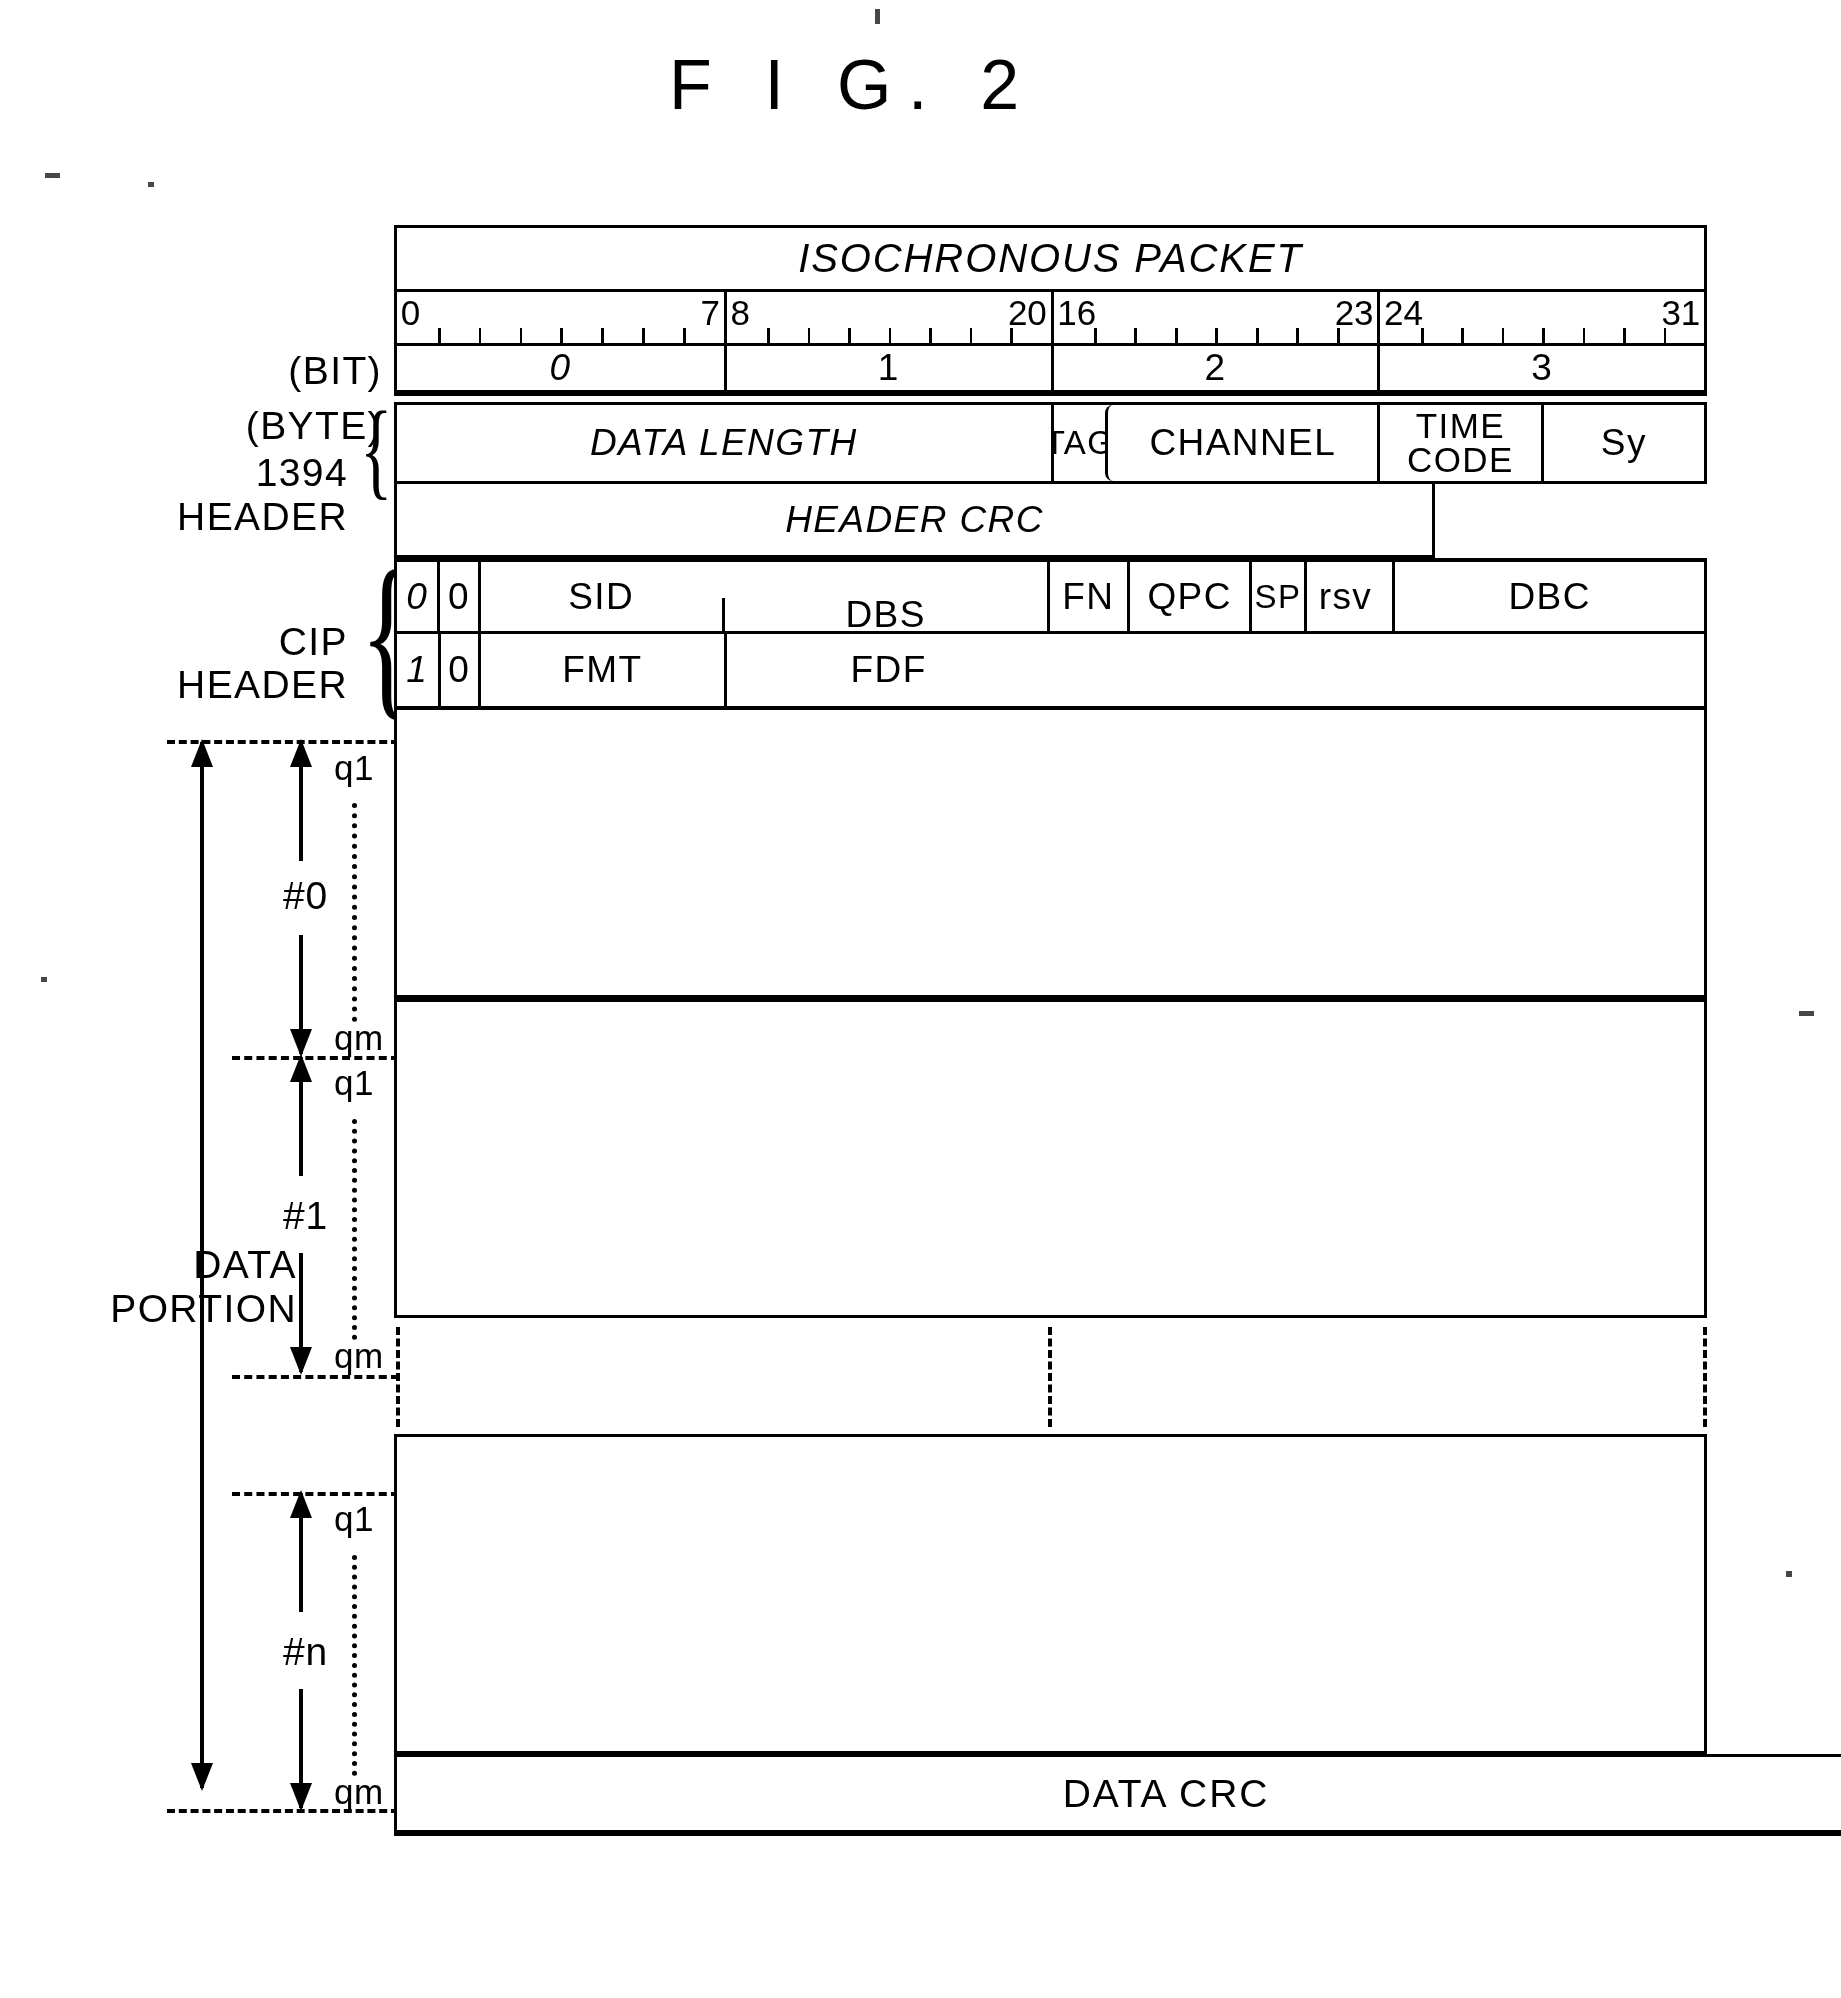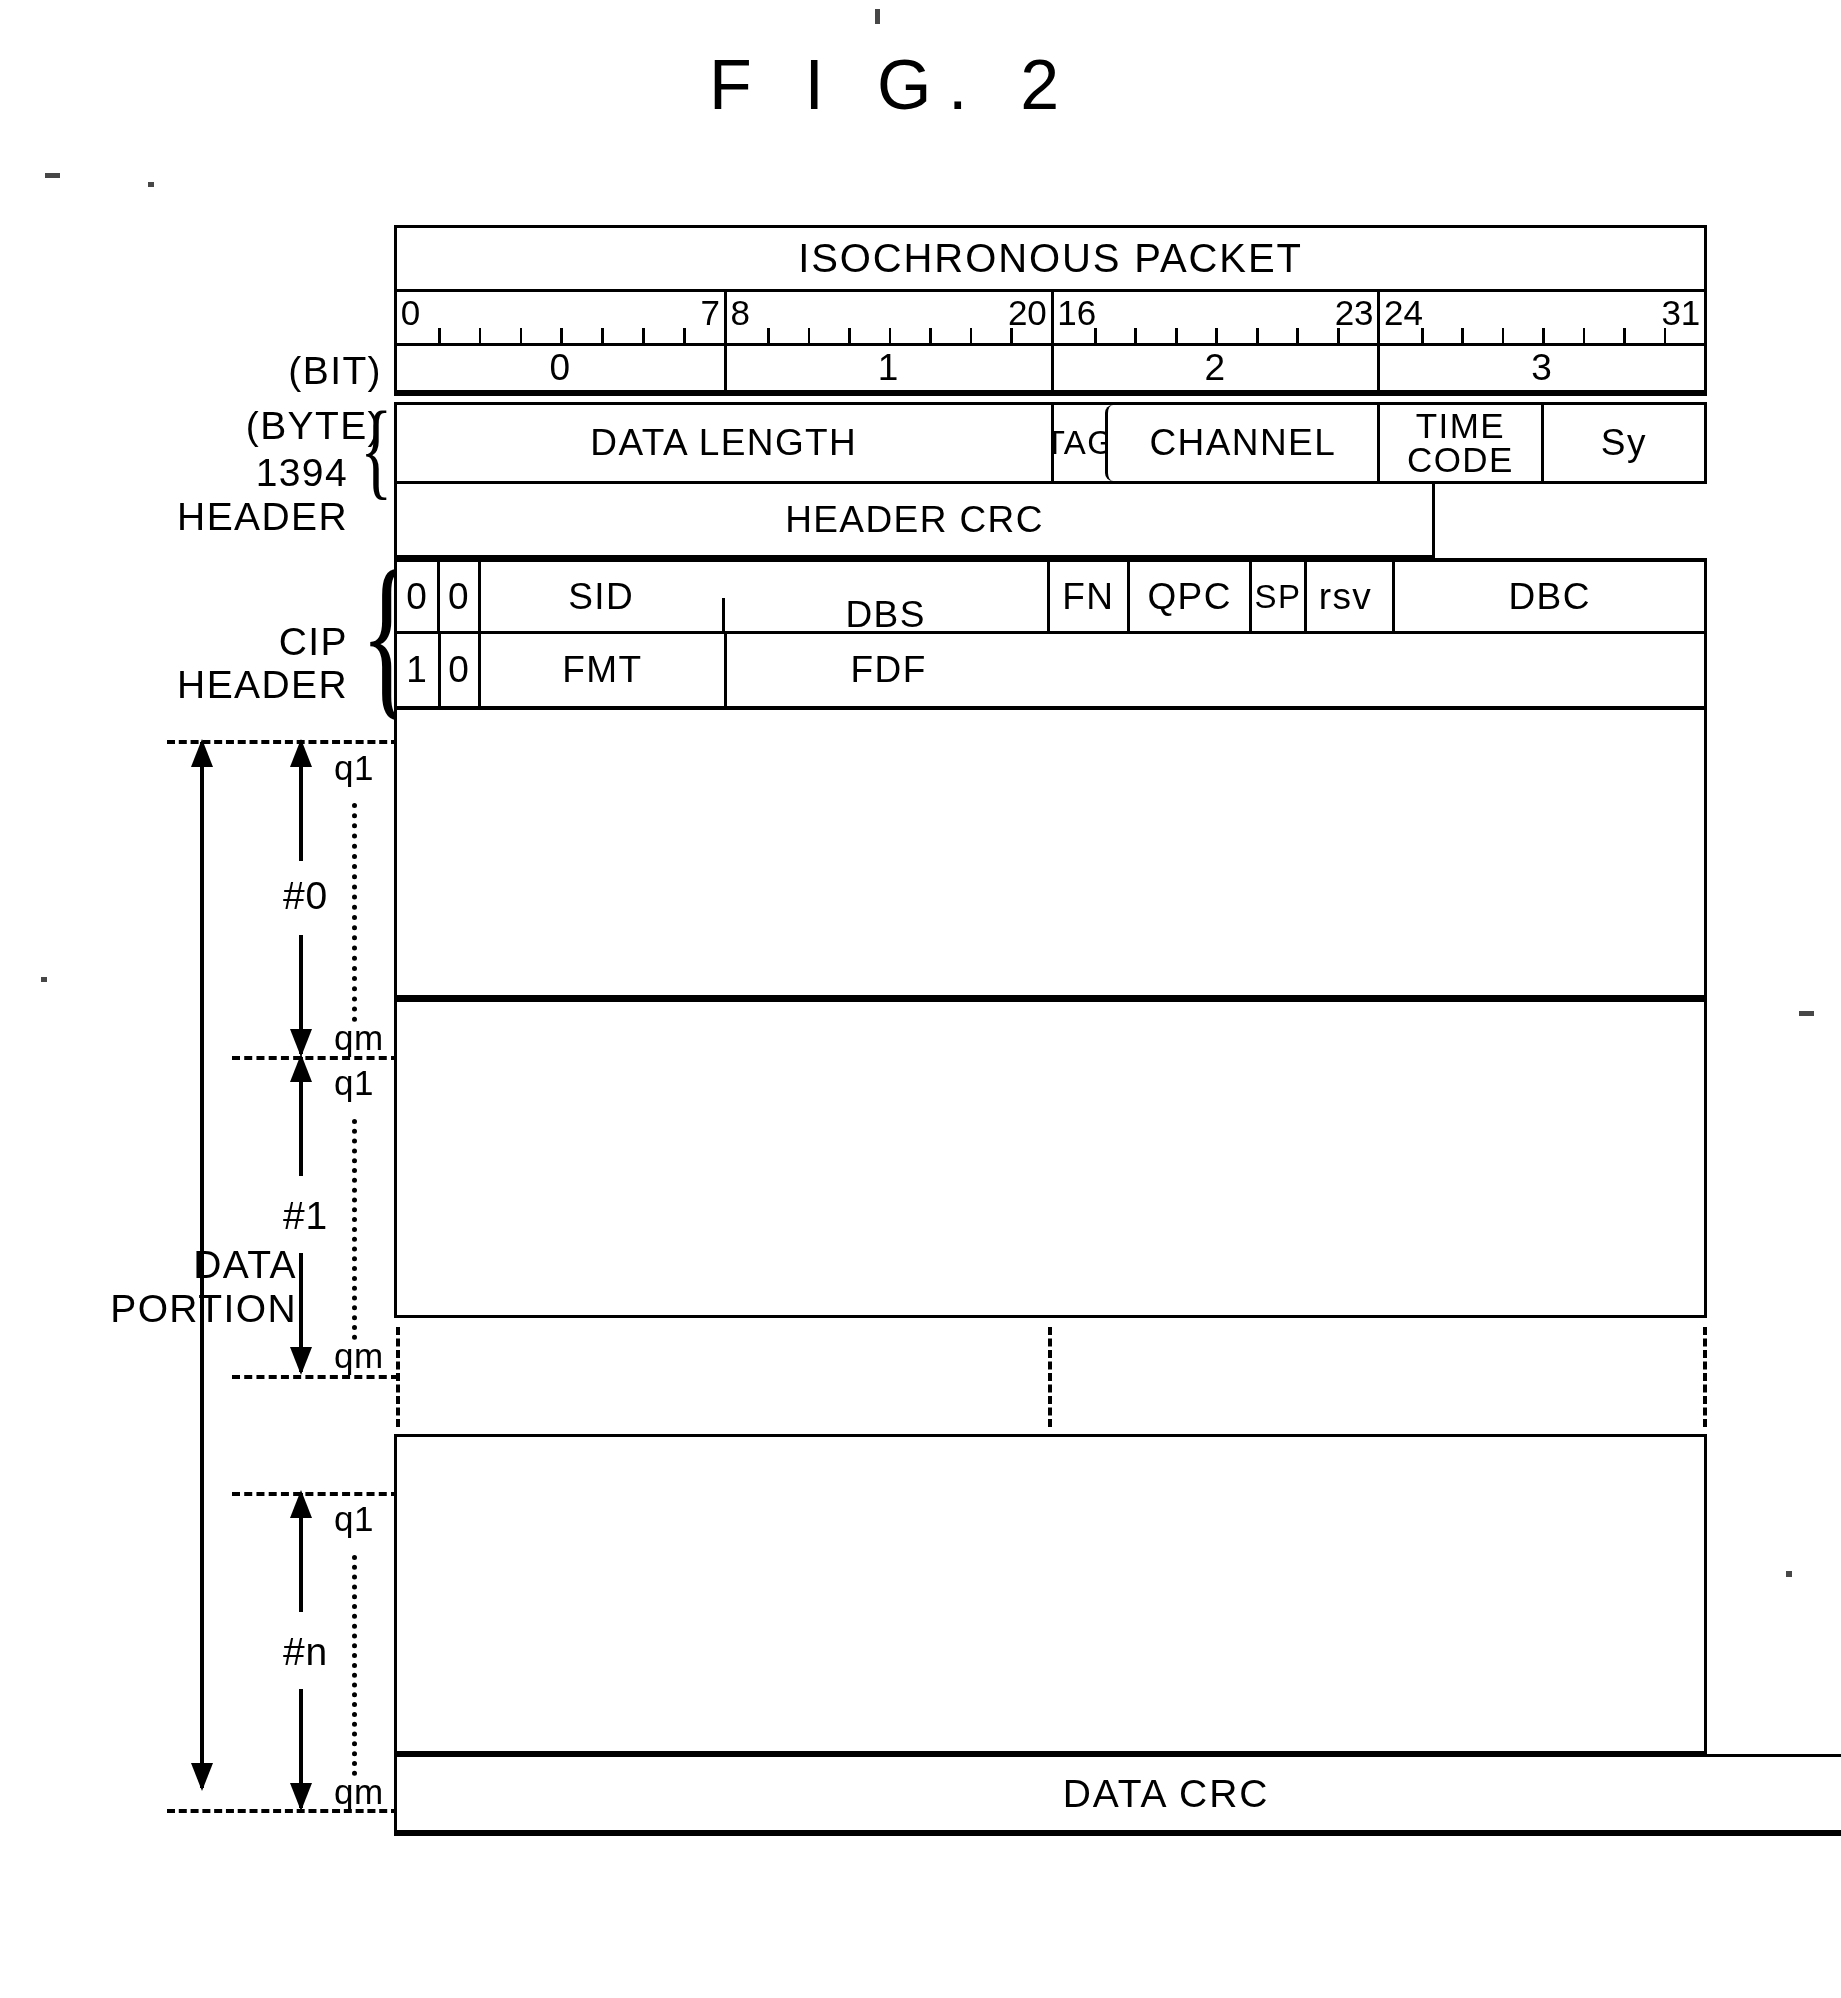--- a/index.html
+++ b/index.html
@@ -20,21 +20,20 @@
   #fig-title {
     position: absolute;
     left: 0;
     top: 45px;
     width: 1705px;
     text-align: center;
     font-size: 70px;
     letter-spacing: 16.7px;
     font-weight: 500;
     font-family: "Liberation Sans", sans-serif;
-    margin-left: 40px;
   }
 
   
   .speck {
     position: absolute;
     background: #000;
     opacity: .72;
   }
 
   
@@ -64,21 +63,21 @@
     display: flex;
     align-items: center;
     justify-content: center;
     font-size: 37px;
     letter-spacing: 1.4px;
     line-height: 1.02;
     text-align: center;
     overflow: hidden;
     white-space: nowrap;
   }
-  .cell:first-child { border-left: 0; }
+  .cell:first-child { border-left: 0; font-style: italic; }
   .cell.nb { border-left: 0; }
 
   
   #iso-row {
     top: 0;
     width: 1313px;
     height: 67px;
   }
   #iso-row .cell { width: 100%; font-size: 40px; letter-spacing: 1.9px; }
 

